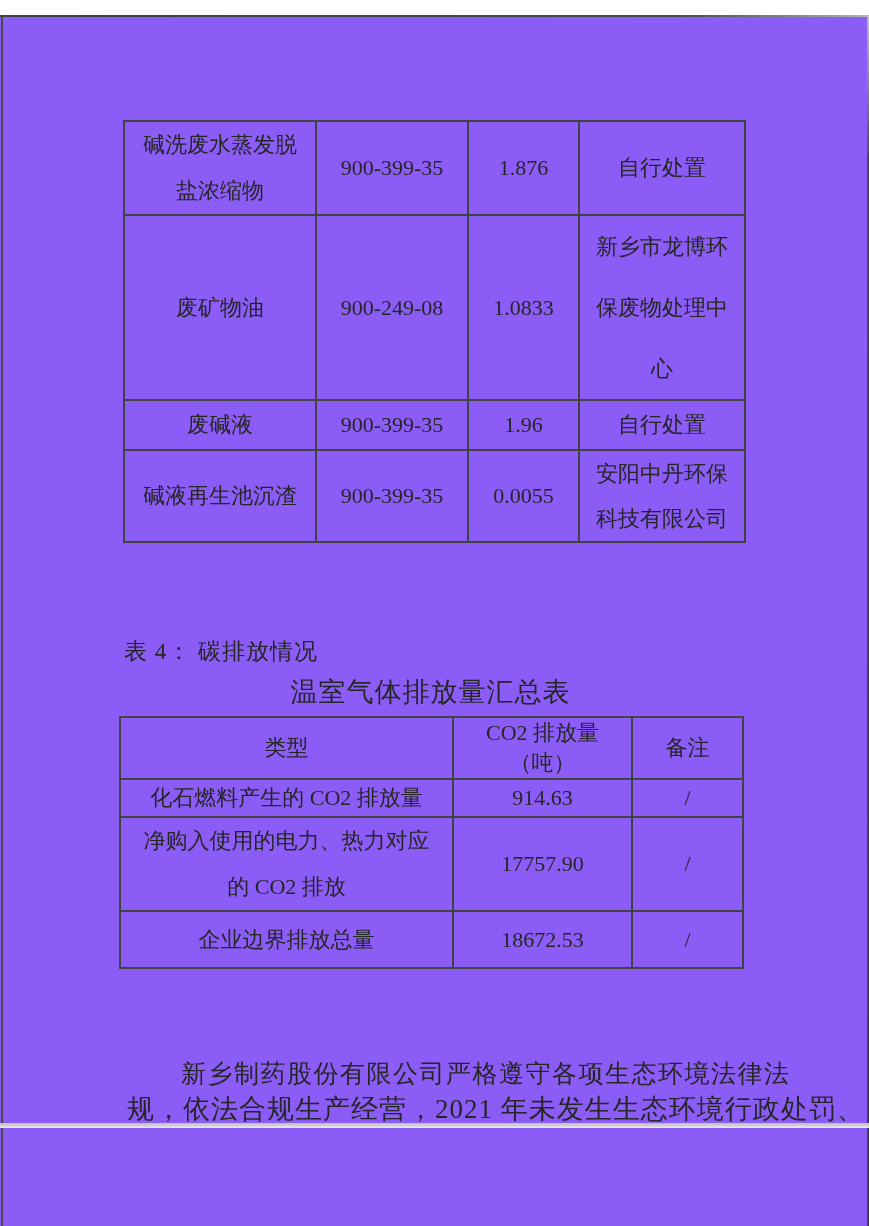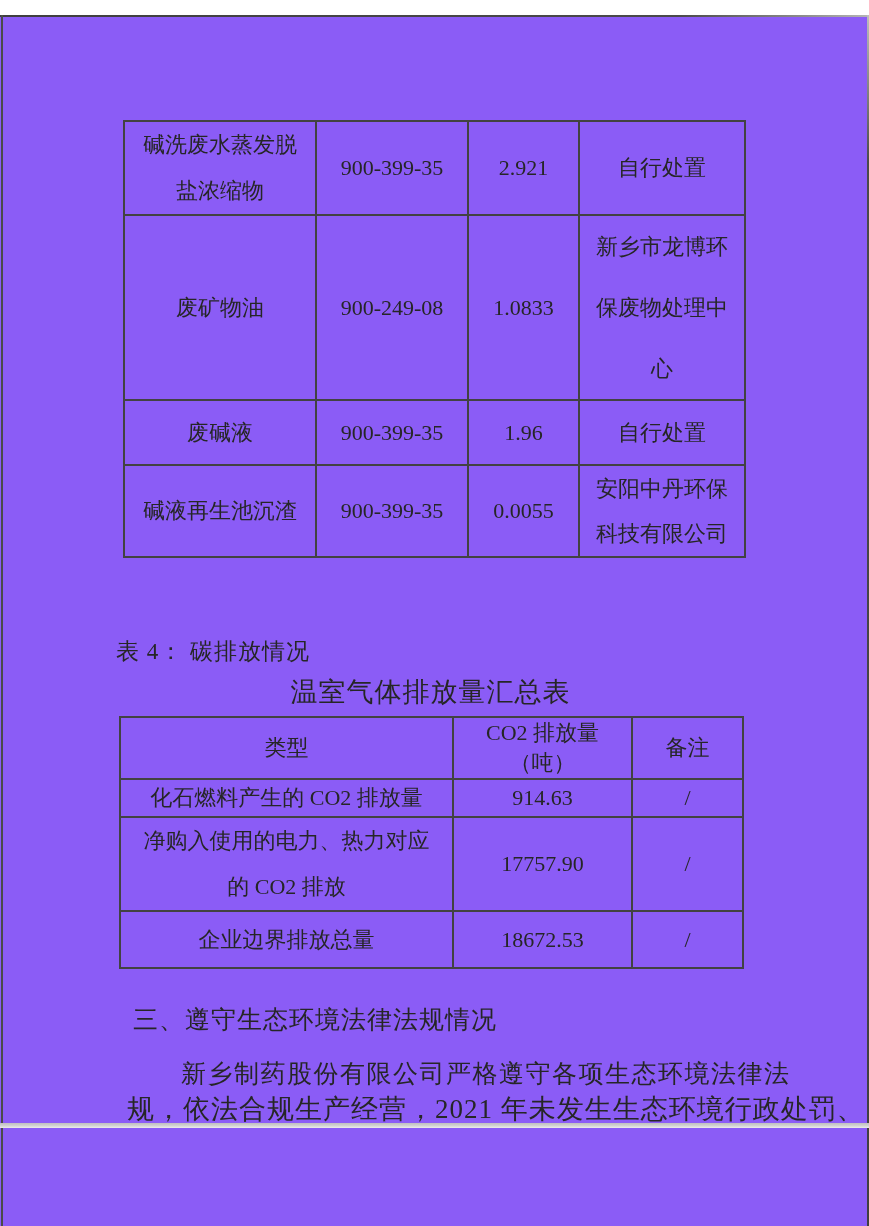--- a/index.html
+++ b/index.html
@@ -46,21 +46,21 @@
     text-align: center;
     vertical-align: middle;
     padding: 0;
     white-space: pre-line;
     font-weight: normal;
   }
   .lh45 { line-height: 45px; }
   .lh46 { line-height: 46px; }
   .lh61 { line-height: 61px; }
   .caption {
-    position: absolute; left: 116px; top: 621px;
+    position: absolute; left: 124px; top: 621px;
     font-size: 23px; letter-spacing: 1px;
   }
   .tbl-title {
     position: absolute; left: 119px; top: 659px; width: 623px;
     text-align: center; font-size: 27px; letter-spacing: 1px;
   }
   .sec-heading {
     position: absolute; left: 133px; top: 988px;
     font-size: 25px; letter-spacing: 1px;
   }
@@ -88,32 +88,32 @@
       <col style="width:192px">
         <col style="width:152px">
         <col style="width:111px">
         <col style="width:166px">
     </colgroup>
     <tbody>
       <tr style="height:93px">
         <td class="lh46">碱洗废水蒸发脱
 盐浓缩物</td>
         <td>900-399-35</td>
-        <td>2.921</td>
+        <td>1.876</td>
         <td>自行处置</td>
       </tr>
       <tr style="height:182px">
         <td>废矿物油</td>
         <td>900-249-08</td>
         <td>1.0833</td>
         <td class="lh61">新乡市龙博环
 保废物处理中
 心</td>
       </tr>
-      <tr style="height:65px">
+      <tr style="height:50px">
         <td>废碱液</td>
         <td>900-399-35</td>
         <td>1.96</td>
         <td>自行处置</td>
       </tr>
       <tr style="height:89px">
         <td>碱液再生池沉渣</td>
         <td>900-399-35</td>
         <td>0.0055</td>
         <td class="lh45">安阳中丹环保
@@ -150,17 +150,16 @@
         <td>/</td>
       </tr>
       <tr style="height:57px">
         <td>企业边界排放总量</td>
         <td>18672.53</td>
         <td>/</td>
       </tr>
     </tbody>
   </table>
 
-  <div class="sec-heading">三、遵守生态环境法律法规情况</div>
   <div class="para-line1">新乡制药股份有限公司严格遵守各项生态环境法律法</div>
   <div class="para-line2">规，依法合规生产经营，2021 年未发生生态环境行政处罚、</div>
 
 </div>
 
 </body></html>

